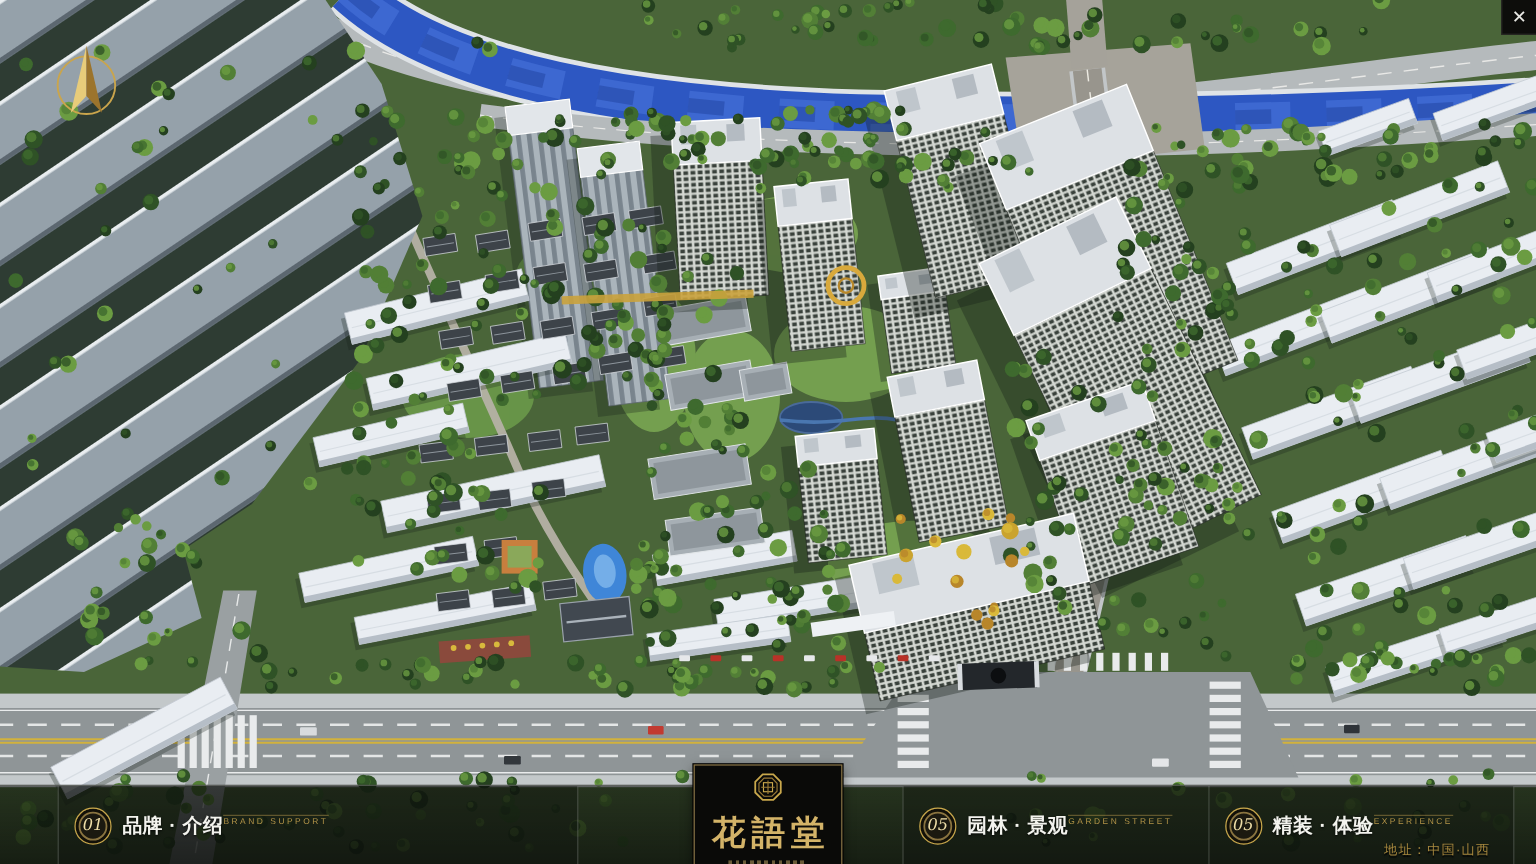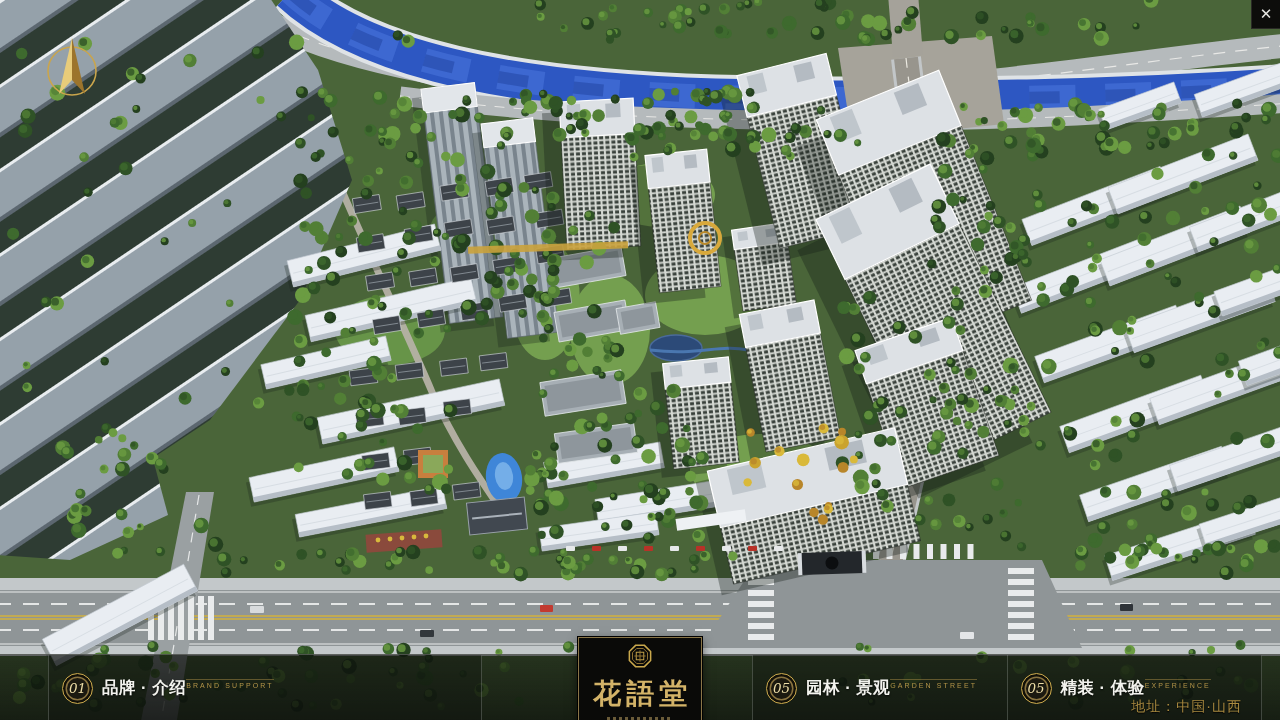--- a/index.html
+++ b/index.html
@@ -32,21 +32,21 @@
   .en{color:#b39448;font-size:7px;letter-spacing:2.1px;margin-top:2px;padding-top:2px;white-space:nowrap;
       border-top:1px solid rgba(170,140,70,.5);}
   
   .logo-panel{width:132px;height:84px;margin-top:-18px;background:#0a0a08;z-index:6;
       border:1px solid #8a7648;box-shadow:0 0 0 1px #000, 0 4px 10px rgba(0,0,0,.6);
       display:flex;flex-direction:column;align-items:center;justify-content:center;cursor:pointer;}
   .logo-name{font-family:"DejaVu Serif",serif;font-weight:bold;font-size:28px;color:#d3b368;
       letter-spacing:5px;margin-top:3px;text-indent:5px;}
   .logo-tagline{width:66px;height:3px;margin-top:4px;opacity:.75;
       background:repeating-linear-gradient(90deg,#8a7648 0 3px,transparent 3px 6px);}
-  .address{position:absolute;right:38px;bottom:4px;z-index:7;color:#a8893f;font-size:14px;
+  .address{position:absolute;right:38px;bottom:4px;z-index:7;color:#a8893f;font-size:11px;
       letter-spacing:1px;text-shadow:0 1px 1px #000;}
 </style>
 </head>
 <body>
 
 <div class="stage">
 
   <div class="scene">
     <svg id="scene-svg" width="1280" height="720" viewBox="0 0 1280 720">
       <defs>

